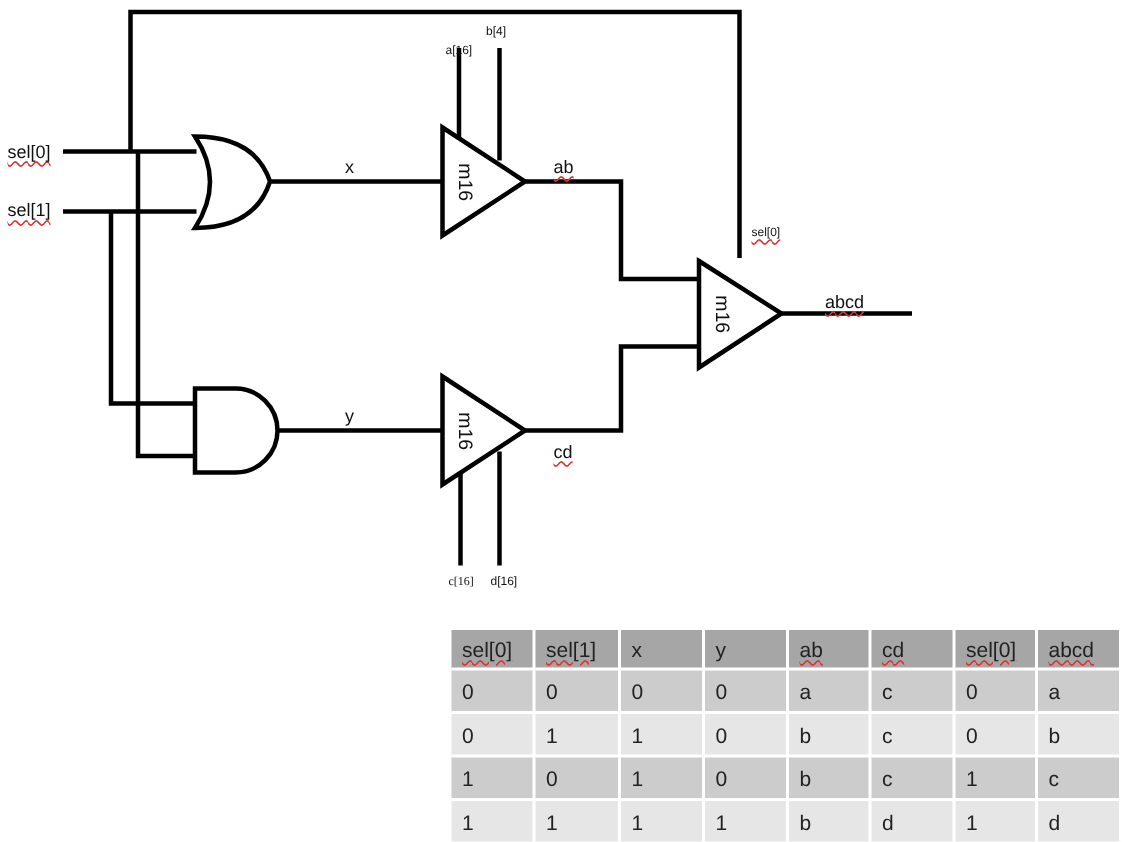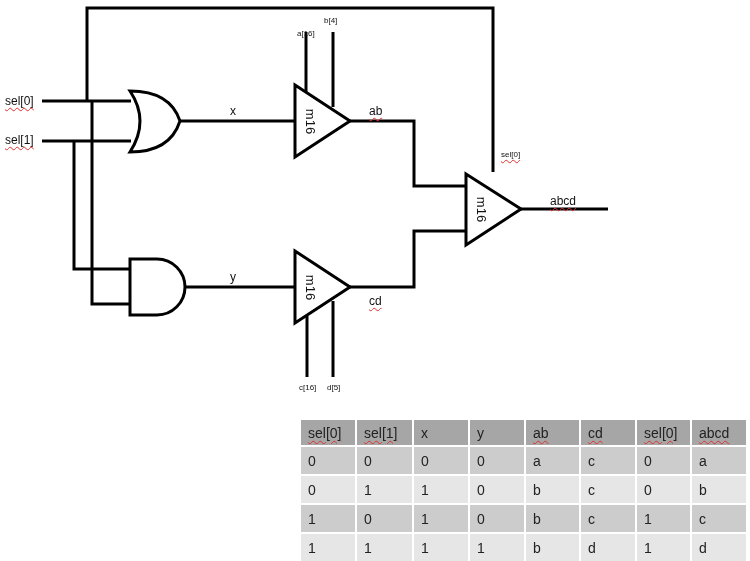--- a/index.html
+++ b/index.html
@@ -67,22 +67,22 @@
 </svg>
 
 <span class="lbl lbl-md" style="left:5px; top:95px;"><span class="squig">sel[0]</span></span>
 <span class="lbl lbl-md" style="left:5px; top:134px;"><span class="squig">sel[1]</span></span>
 
 <span class="lbl lbl-md" style="left:230px; top:105px;">x</span>
 <span class="lbl lbl-md" style="left:230px; top:271px;">y</span>
 
 <span class="lbl lbl-sm" style="left:297px; top:17px;margin-top:13px;">a[16]</span>
 <span class="lbl lbl-sm" style="left:324px; top:17px;">b[4]</span>
-<span class="lbl lbl-sm" style="left:299px; top:384px;">c[16]</span>
-<span class="lbl lbl-sm" style="left:327px; top:384px;">d[5]</span>
+<span class="lbl lbl-sm" style="left:299px; top:384px;font-family:Liberation Serif, serif;">c[16]</span>
+<span class="lbl lbl-sm" style="left:327px; top:384px;">d[16]</span>
 
 <span class="mux-text" style="left:298px; top:114px;">m16</span>
 <span class="mux-text" style="left:298px; top:280px;">m16</span>
 <span class="mux-text" style="left:469px; top:202px;">m16</span>
 
 <span class="lbl lbl-md" style="left:369px; top:105px;"><span class="squig">ab</span></span>
 <span class="lbl lbl-md" style="left:369px; top:295px;"><span class="squig">cd</span></span>
 <span class="lbl lbl-sm" style="left:501px; top:151px;"><span class="squig">sel[0]</span></span>
 <span class="lbl lbl-md" style="left:550px; top:195px;"><span class="squig">abcd</span></span>
 

